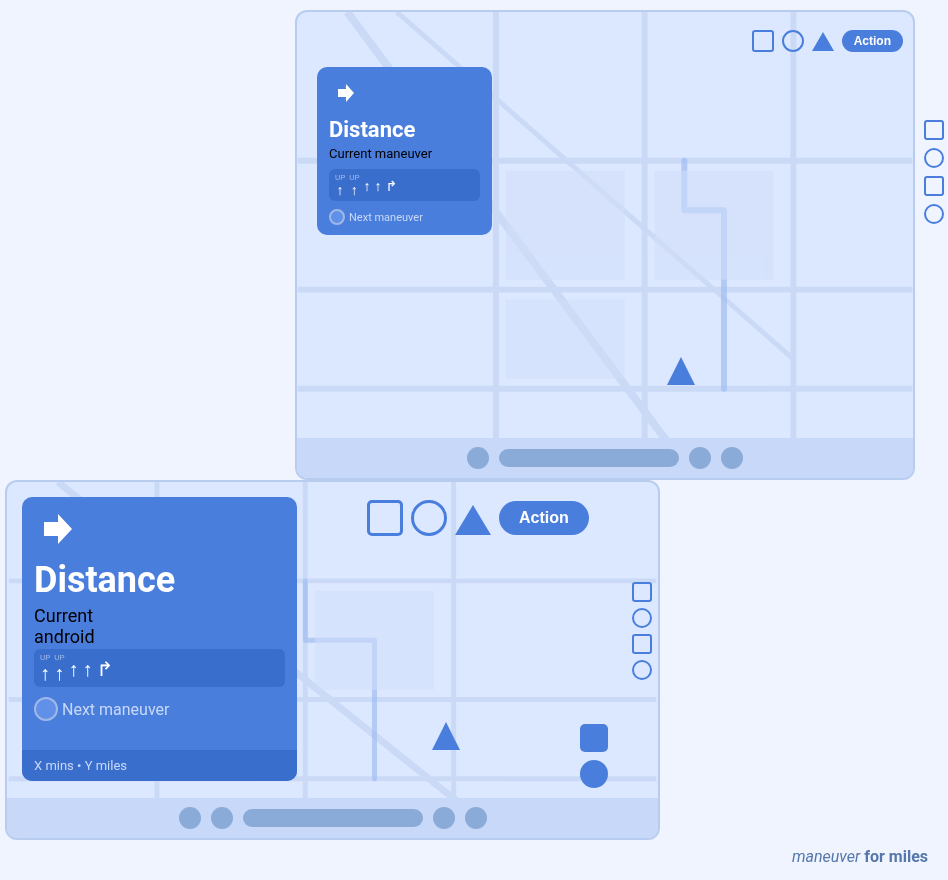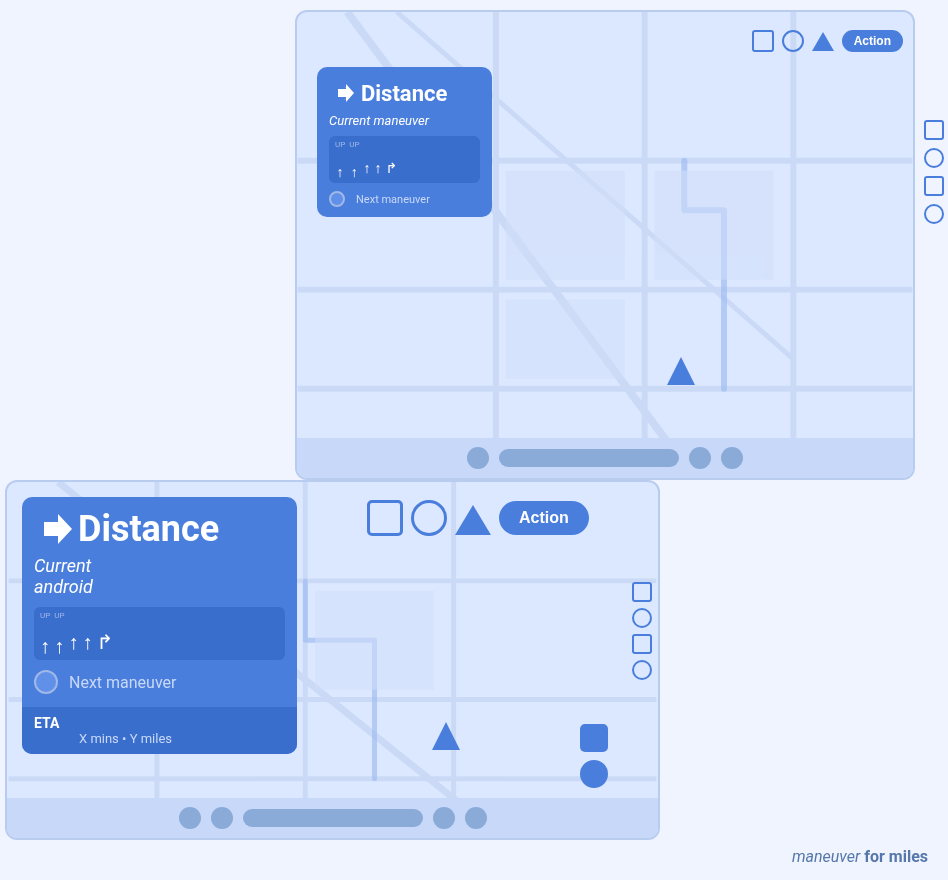--- a/index.html
+++ b/index.html
@@ -55,23 +55,23 @@
     }
 
     .nav-card-large {
       top: 15px;
       left: 15px;
       width: 275px;
     }
 
     .nav-card-title-row {
       display: flex;
-      align-items: center;
-      gap: 0;
+      gap: 8px;
       margin-bottom: 4px;
+      flex-direction: column;
     }
 
     .nav-card-turn-icon {
       width: 32px;
       height: 32px;
       display: flex;
       align-items: center;
       justify-content: center;
     }
 
@@ -80,46 +80,45 @@
       font-weight: bold;
       color: white;
     }
 
     .nav-card-title-large {
       font-size: 36px;
     }
 
     .nav-card-subtitle {
       font-size: 13px;
-      color: #ffffff;
+      color: #000000;
       margin-bottom: 8px;
-      font-style: italic;
     }
 
     .nav-card-subtitle-large {
       font-size: 18px;
-      margin-bottom: 10px;
+      margin-bottom: 2px;
     }
 
     
     .lane-row {
       display: flex;
       align-items: center;
       gap: 4px;
       background: #3a6ecc;
       border-radius: 6px;
       padding: 4px 6px;
       margin-bottom: 8px;
     }
 
     .lane-item {
       display: flex;
       flex-direction: column;
       align-items: center;
-      gap: 16px;
+      gap: 1px;
       justify-content: flex-end;
     }
 
     .lane-label {
       font-size: 8px;
       color: #a0b8e8;
       text-transform: uppercase;
     }
 
     .lane-arrow {
@@ -129,21 +128,21 @@
     }
 
     .lane-arrow-large {
       font-size: 20px;
     }
 
     
     .next-maneuver {
       display: flex;
       align-items: center;
-      gap: 11px;
+      gap: 4px;
       font-size: 11px;
       color: #c8d8f8;
     }
 
     .next-maneuver-dot {
       width: 16px;
       height: 16px;
       background: #6090e8;
       border-radius: 50%;
       border: 2px solid #a0b8e8;
@@ -173,21 +172,20 @@
     }
 
     .eta-label {
       font-size: 14px;
       font-weight: bold;
     }
 
     .eta-value {
       font-size: 13px;
       color: #c8d8f8;
-      margin-left: 45px;
     }
 
     
     .action-bar {
       position: absolute;
       display: flex;
       align-items: center;
       gap: 8px;
     }
 
@@ -464,21 +462,20 @@
         <span class="lane-label"></span>
         <span class="lane-arrow lane-arrow-large">↱</span>
       </div>
     </div>
     <div class="next-maneuver next-maneuver-large">
       <div class="next-maneuver-dot next-maneuver-dot-large"></div>
       <span>Next maneuver</span>
     </div>
 
     <div class="eta-bar">
-      <div class="eta-label">ETA</div>
       <div class="eta-value">X mins • Y miles</div>
     </div>
   </div>
 
   <div style="position:absolute; bottom:50px; right:50px; display:flex; flex-direction:column; gap:8px;">
     <div style="width:28px;height:28px;background:#4a7edd;border-radius:5px;"></div>
     <div style="width:28px;height:28px;background:#4a7edd;border-radius:50%;"></div>
   </div>
 
   <div style="position:absolute; right:6px; top:100px; display:flex; flex-direction:column; gap:6px;">

